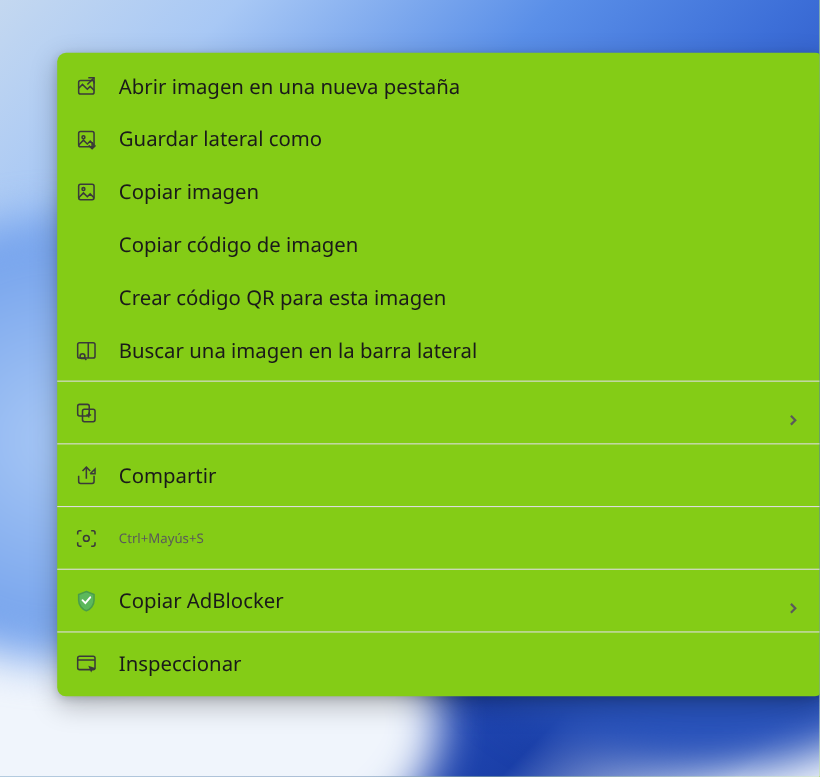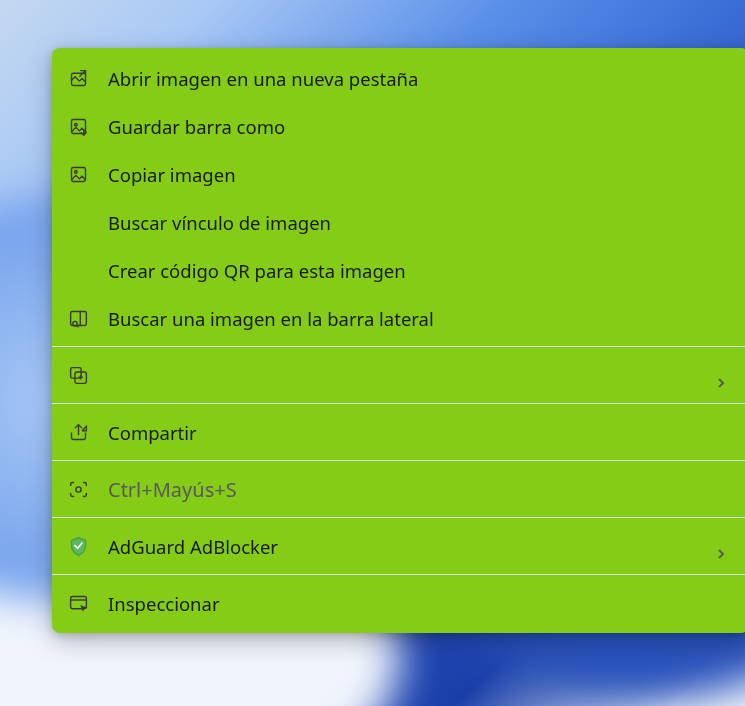--- a/index.html
+++ b/index.html
@@ -42,21 +42,21 @@
 }
 .icon-slot {
   width: 40px;
   display: flex;
   align-items: center;
   justify-content: flex-start;
   flex-shrink: 0;
 }
 .icon-slot svg { width: 21px; height: 21px; stroke: #3a3a3a; stroke-width: 1.6; fill: none; }
 .label { flex: 1; }
-.shortcut { color: #5a5a5a; font-size: 20px; margin-right: 28px; }
+.shortcut { color: #5a5a5a; font-size: 12px; margin-right: 28px; }
 .chevron {
   position: absolute;
   right: 22px;
   width: 12px;
   height: 12px;
 }
 .chevron svg { width: 12px; height: 12px; stroke: #5a5a5a; stroke-width: 2; fill: none; }
 .separator {
   height: 1px;
   background: #dcdcdc;
@@ -88,37 +88,37 @@
   <div class="menu-item">
     <span class="icon-slot">
       <svg viewBox="0 0 24 24">
           <rect x="4" y="4" width="16" height="16" rx="2"></rect>
           <circle cx="9" cy="10" r="1.5"></circle>
           <path d="M4 18l5-5 4 4 3-3 4 4"></path>
           <path d="M15 19l3 3 3-3" stroke-linecap="round"></path>
           <path d="M18 15v7"></path>
         </svg>
     </span>
-    <span class="label">Guardar barra como</span>
+    <span class="label">Guardar lateral como</span>
   </div>
 
   <div class="menu-item">
     <span class="icon-slot">
       <svg viewBox="0 0 24 24">
           <rect x="4" y="4" width="16" height="16" rx="2"></rect>
           <circle cx="9" cy="9" r="1.5"></circle>
           <path d="M4 18l5-5 4 4 3-3 4 4"></path>
         </svg>
     </span>
     <span class="label">Copiar imagen</span>
   </div>
 
   <div class="menu-item">
     <span class="icon-slot"></span>
-    <span class="label">Buscar vínculo de imagen</span>
+    <span class="label">Copiar código de imagen</span>
   </div>
 
   <div class="menu-item">
     <span class="icon-slot"></span>
     <span class="label">Crear código QR para esta imagen</span>
   </div>
 
 
   <div class="menu-item">
     <span class="icon-slot">
@@ -177,21 +177,21 @@
 
   <div class="separator"></div>
 
   <div class="menu-item">
     <span class="icon-slot">
       <svg class="shield-icon" viewBox="0 0 24 24">
           <path d="M12 2l8 3v6c0 5-3.5 9.5-8 11-4.5-1.5-8-6-8-11V5l8-3z" fill="#5cb85c" stroke="#4a9d4a"></path>
           <path d="M8 11l3 3 5-6" stroke="#fff" stroke-width="2" fill="none" stroke-linecap="round"></path>
         </svg>
     </span>
-    <span class="label">AdGuard AdBlocker</span>
+    <span class="label">Copiar AdBlocker</span>
     <span class="chevron">
       <svg viewBox="0 0 12 12">
           <path d="M4 2l4 4-4 4"></path>
         </svg>
     </span>
   </div>
 
   <div class="separator"></div>
 
   <div class="menu-item">

